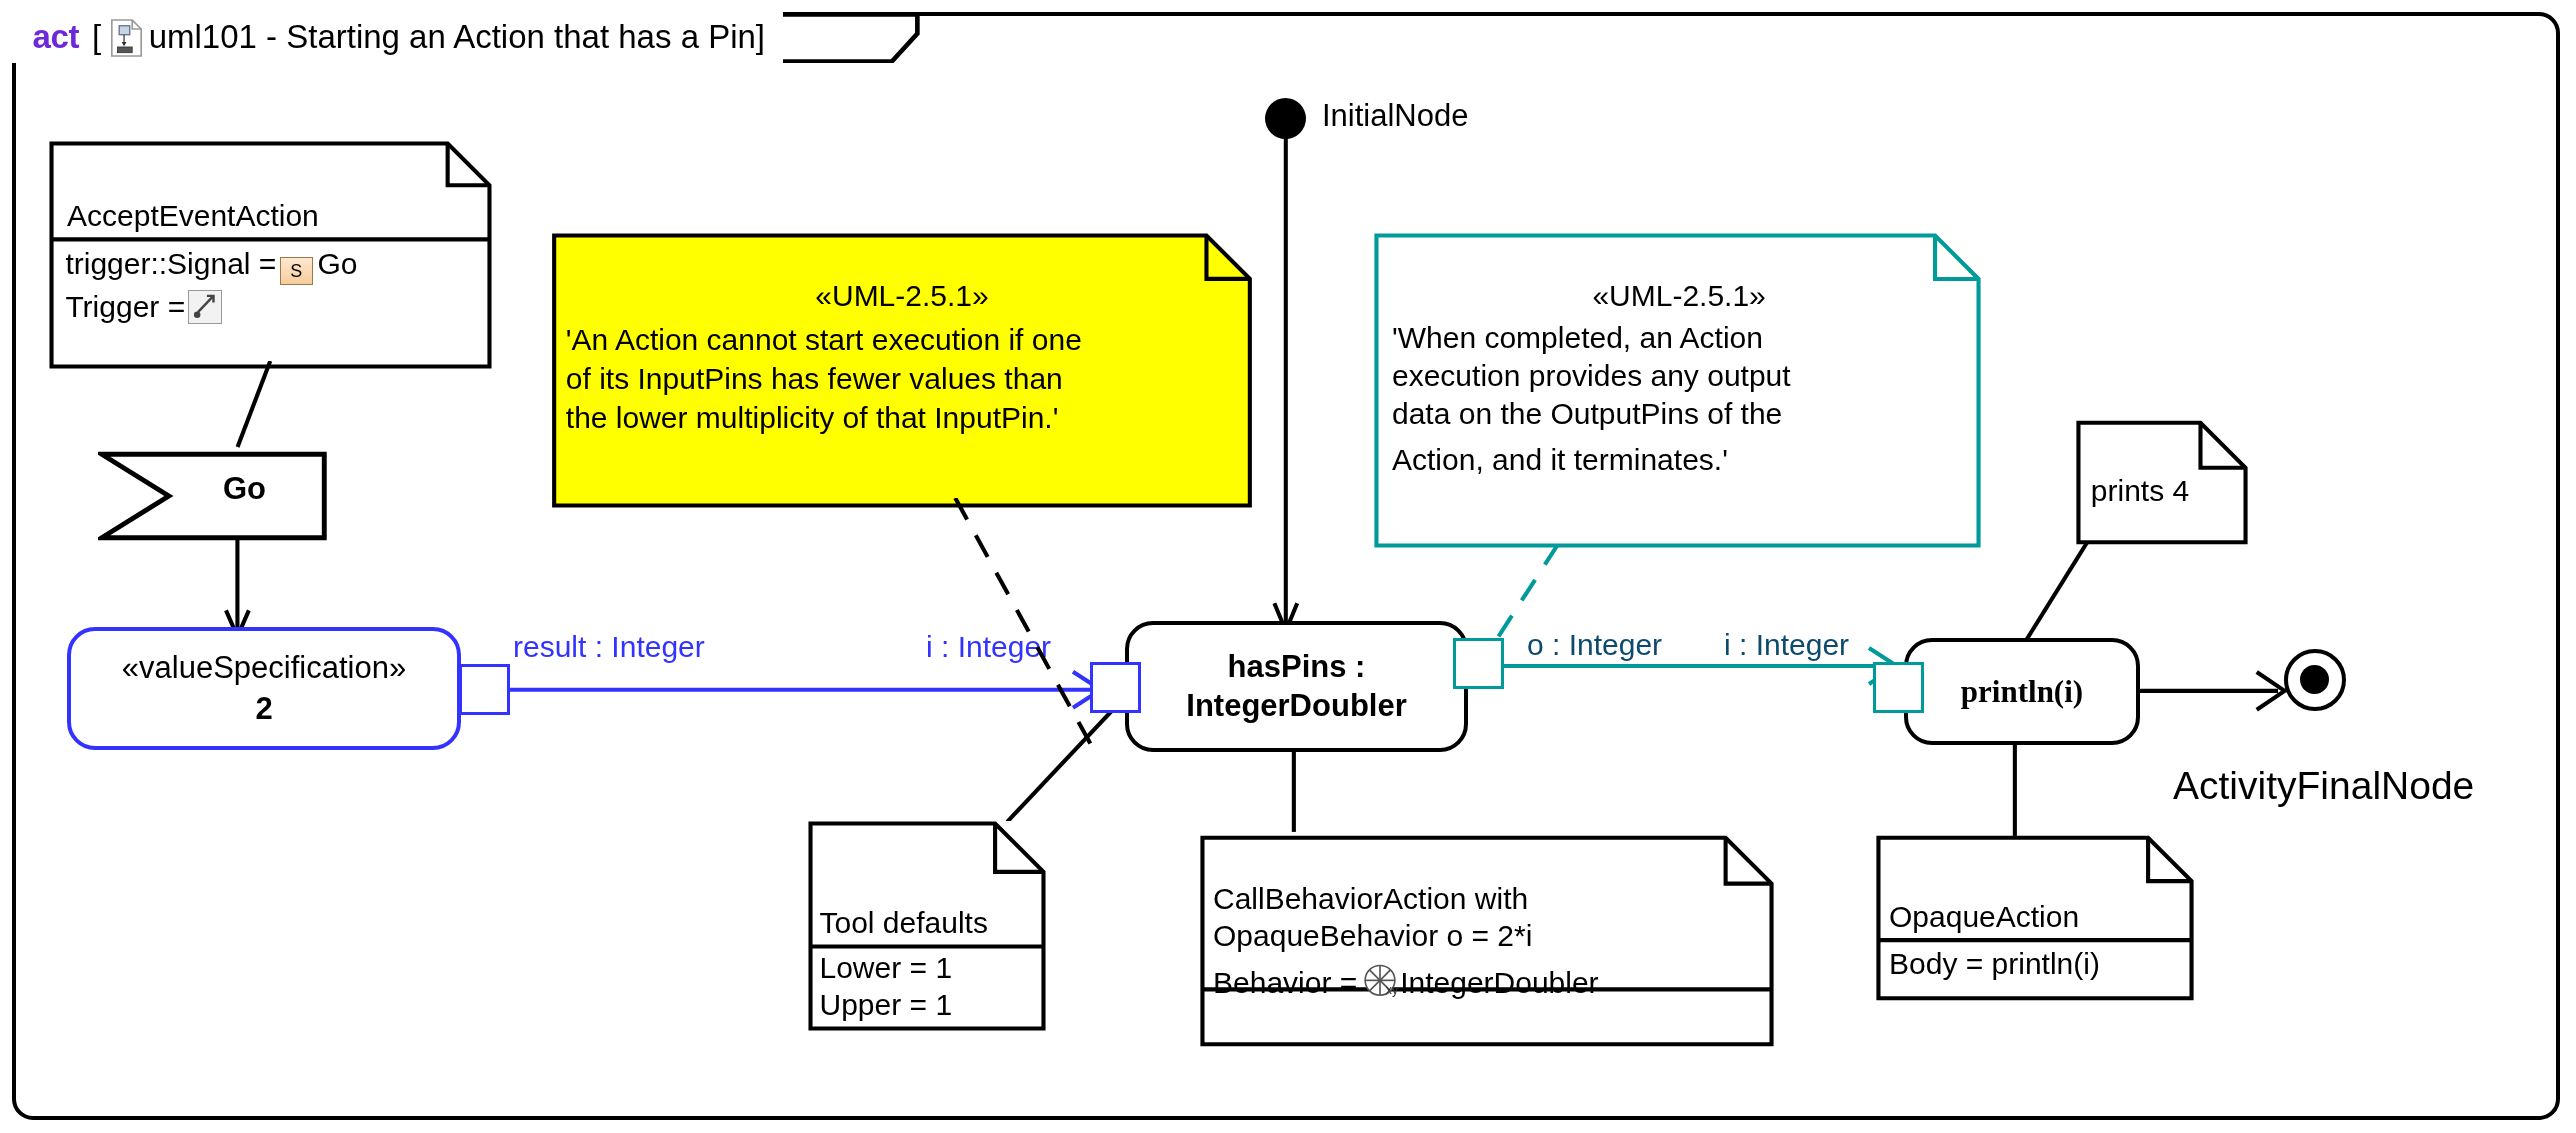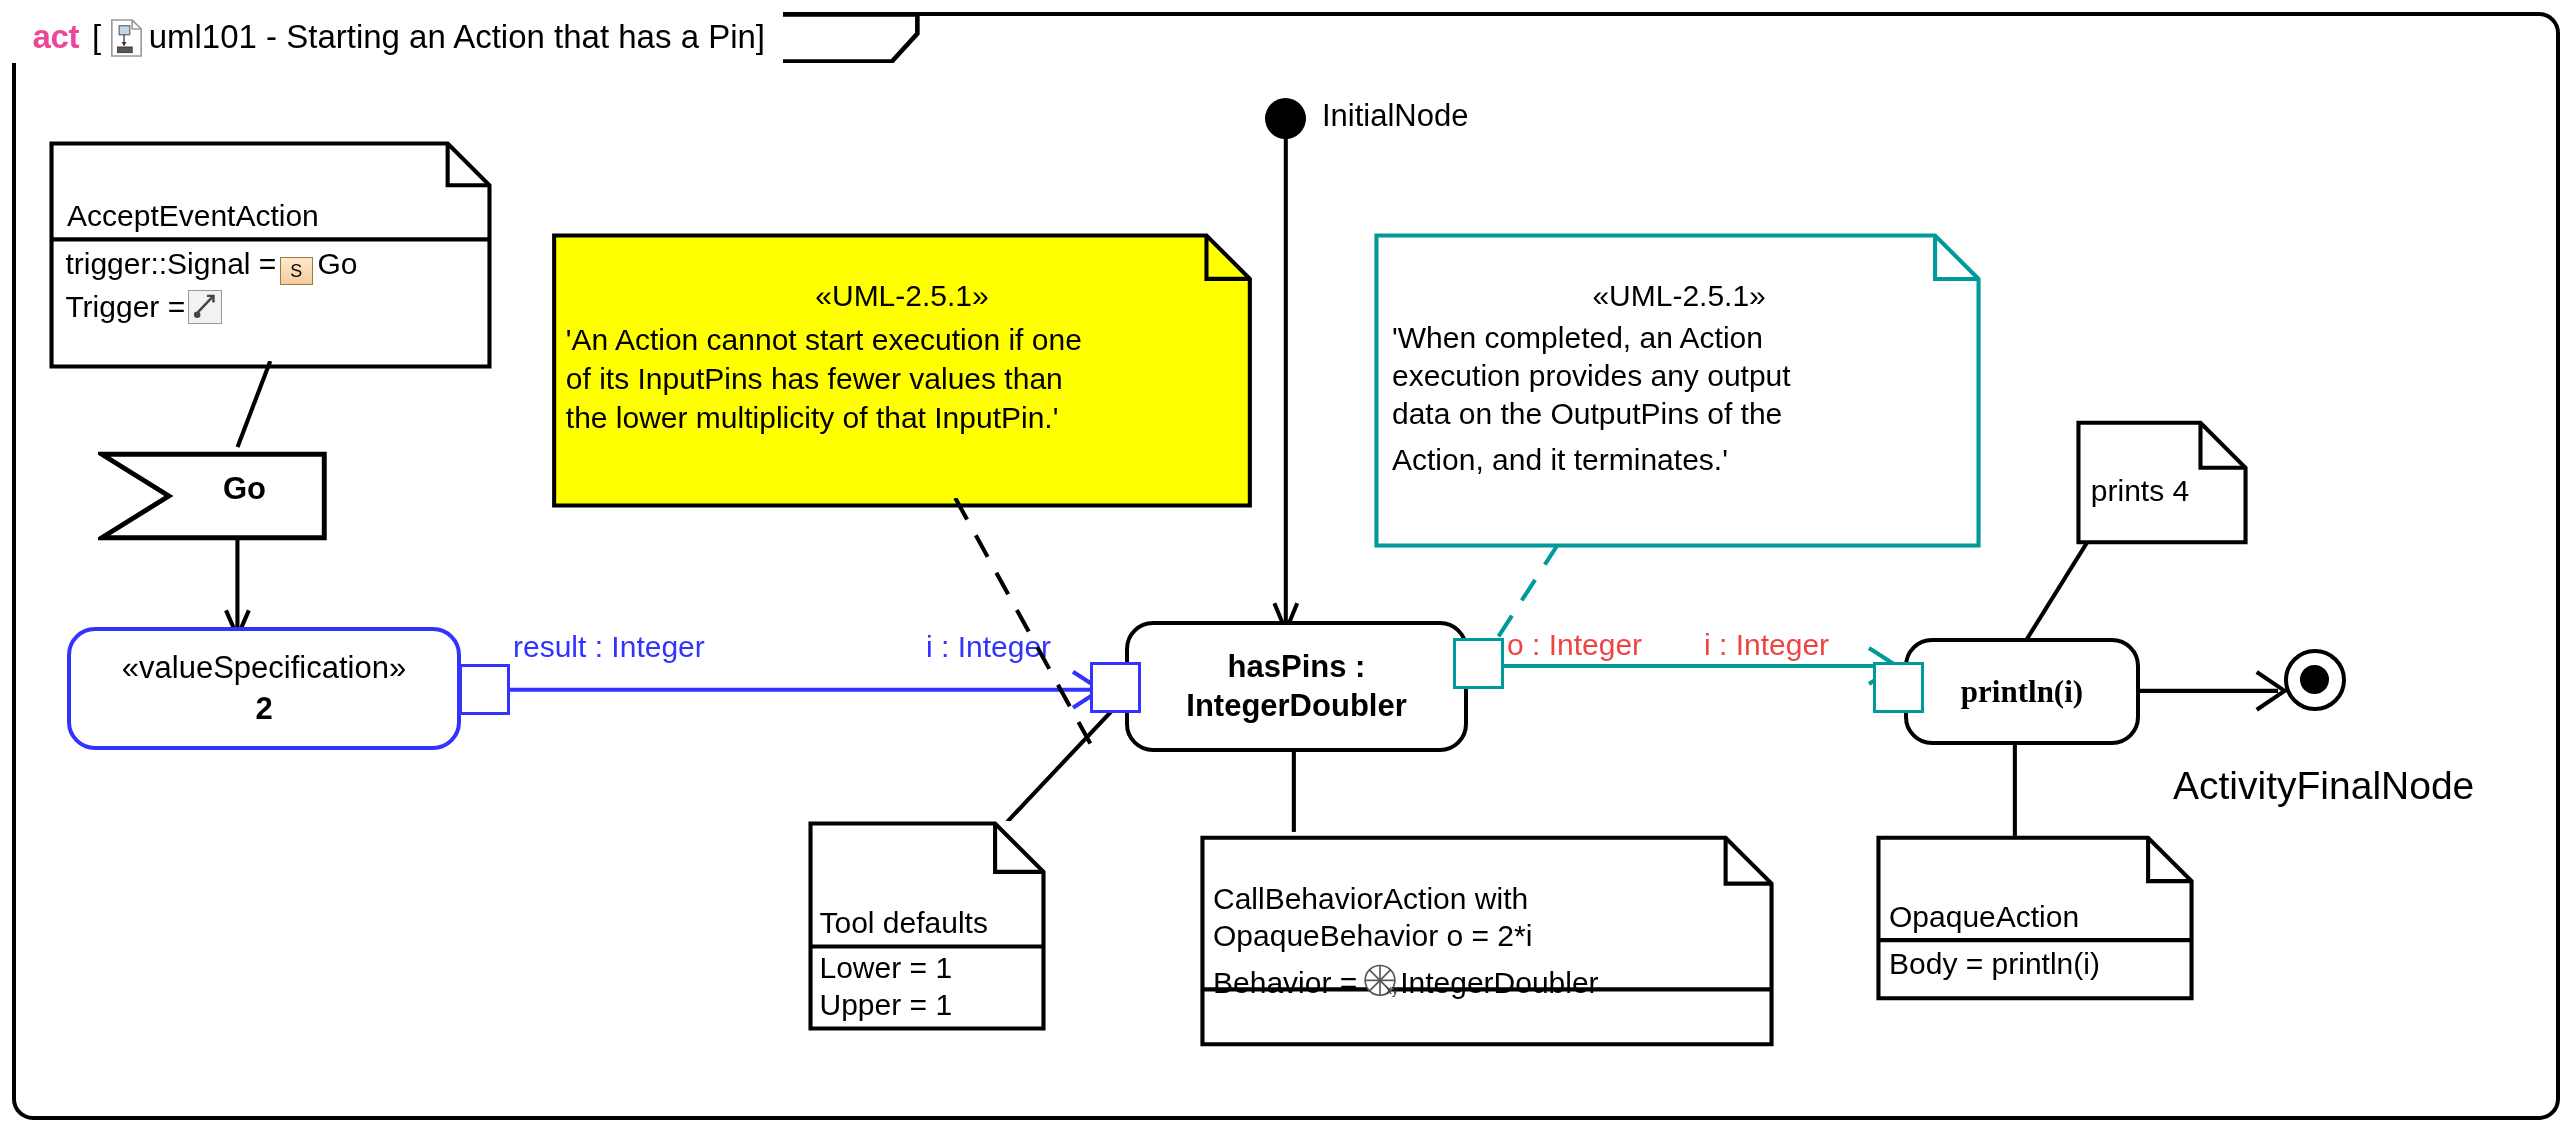--- a/index.html
+++ b/index.html
@@ -45,21 +45,21 @@
     position: absolute;
     left: 11.5px;
     top: 11.5px;
     width: 936px;
     height: 51px;
     z-index: 4;
   }
   .tab-kw {
     font-weight: bold;
     font-size: 33px;
-    color: #ec4899;
+    color: #6d28d9;
     letter-spacing: -0.4px;
   }
   .tab-txt {
     font-size: 33px;
     color: #000000;
     white-space: nowrap;
   }
   
   .mini-doc-icon {
     width: 31px;
@@ -159,21 +159,21 @@
     color: #000;
   }
 
   
   .edge-label {
     position: absolute;
     font-size: 30px;
     white-space: nowrap;
   }
   .edge-label.blue { color: #3333ff; }
-  .edge-label.teal { color: #ef4444; }
+  .edge-label.teal { color: #0c4a6e; margin-left: 20px; }
   .edge-label.black { color: #000; }
 
   
   .note-title-c {
     text-align: center;
     font-size: 30px;
     color: #000;
   }
 
   

